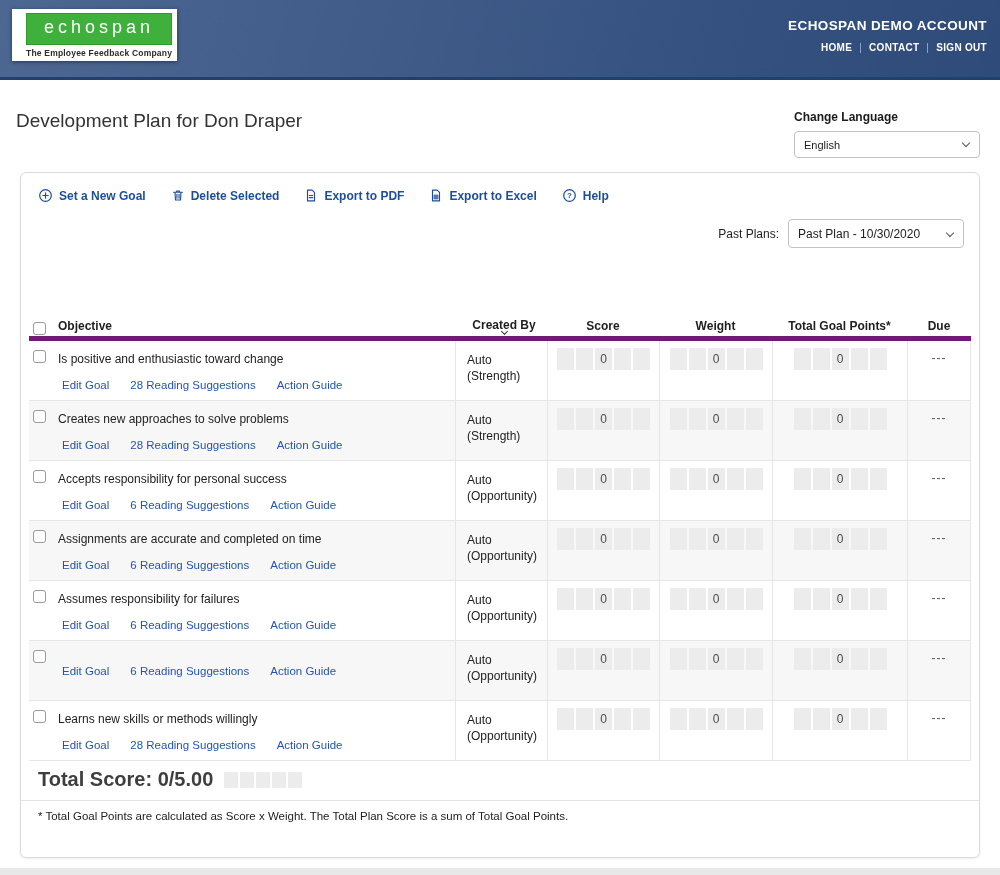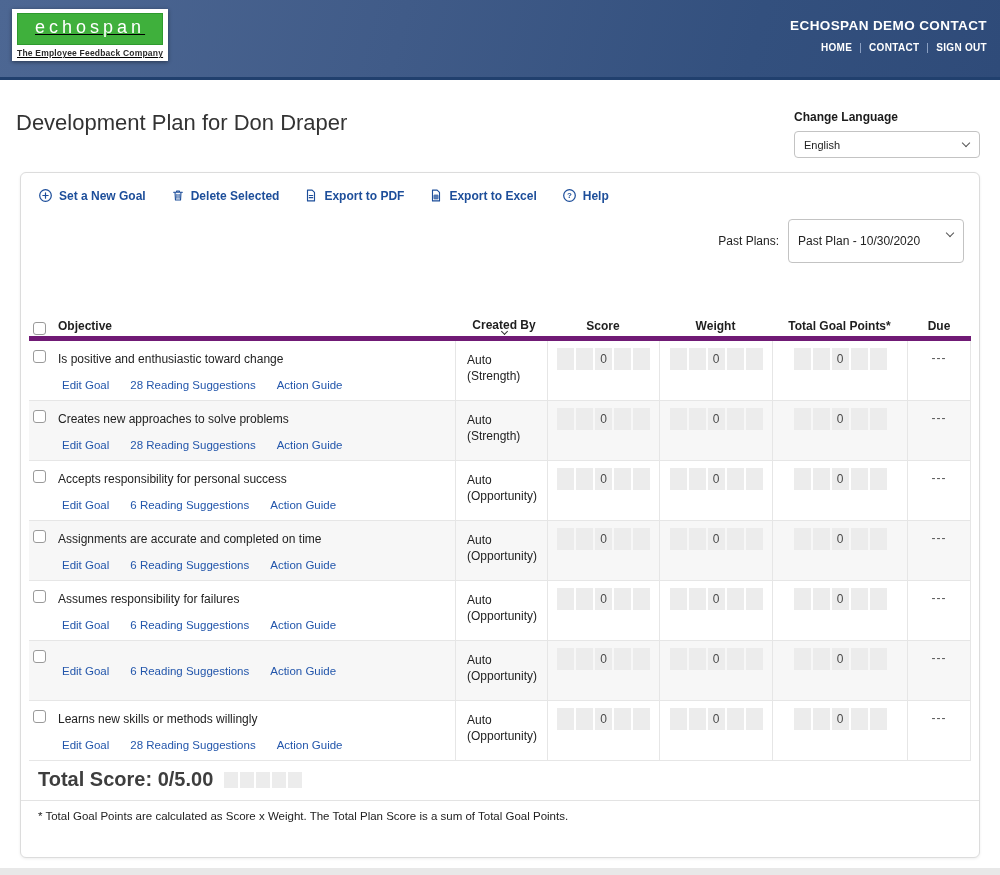--- a/index.html
+++ b/index.html
@@ -2,52 +2,52 @@
 <html><head>
 <meta charset="utf-8">
 <style>
   * { margin:0; padding:0; box-sizing:border-box; }
   html,body { width:1000px; height:875px; background:#fff; font-family:"Liberation Sans", sans-serif; position:relative; overflow:hidden; }
 
   
   .banner { position:absolute; left:0; top:0; width:1000px; height:80px;
     background:linear-gradient(105deg,#4d6793 0%, #405b88 40%, #33507e 75%, #2f4b79 100%);
     border-bottom:3px solid #21406e; }
-  .logo { position:absolute; left:12px; top:9px; background:#fff; padding:4px 5px 3px 5px;
-    box-shadow:0 1px 4px rgba(0,0,0,.45);text-decoration:underline; }
+  .logo { position:absolute; left:12px; top:9px; background:#fff; padding:4px 5px 3px 14px;
+    box-shadow:0 1px 4px rgba(0,0,0,.45); }
   .logo-green { background:#3fb03c; border:1px solid #2e9a2e; padding:3px 9px 6px 9px; text-align:center; }
   .logo-name { color:#fff; font-size:18px; letter-spacing:4px; font-weight:400; }
   .logo-tagline { font-size:8.5px; font-weight:bold; color:#2b2b2b; margin-top:3px; letter-spacing:.2px; text-align:center; }
   .account-name { position:absolute; right:13px; top:18px; color:#fff; font-weight:bold; font-size:13.5px; letter-spacing:.4px; }
   .top-nav { position:absolute; right:13px; top:42px; color:#fff; font-size:10px; font-weight:bold; letter-spacing:.3px; }
   .top-nav a { color:#fff; text-decoration:none; cursor:pointer; }
   .top-nav .sep { color:#9db0d0; margin:0 7px; font-weight:normal; }
 
   
-  .page-title { position:absolute; left:16px; top:110px; font-size:22px; font-weight:400; color:#333; }
+  .page-title { position:absolute; left:16px; top:110px; font-size:19px; font-weight:400; color:#333; }
   .change-lang { position:absolute; right:20px; top:110px; width:186px; }
   .change-lang label { display:block; font-size:12px; font-weight:bold; color:#1b1b1b; margin-bottom:7px; }
   .select-wrap { position:relative; }
   select { width:100%; height:27px; border:1px solid #c3c3c3; border-radius:4px; background:#fff;
     font-family:"Liberation Sans", sans-serif; font-size:11px; color:#222; padding:0 22px 0 9px;
     appearance:none; -webkit-appearance:none; cursor:pointer; }
   .chev { position:absolute; right:11px; top:9px; width:6px; height:6px;
     border-right:1.4px solid #555; border-bottom:1.4px solid #555; transform:rotate(45deg); pointer-events:none; }
 
   
   .panel { position:absolute; left:20px; top:172px; width:960px; height:686px; background:#fff;
     border:1px solid #dcdcdc; border-radius:6px; box-shadow:0 1px 3px rgba(0,0,0,.07); }
 
   .toolbar { position:absolute; left:17px; top:15px; display:flex; align-items:flex-start; gap:25px; }
   .tool { display:flex; align-items:center; gap:6px; color:#1d4e9a; font-size:12px; font-weight:bold; cursor:pointer; }
   .tool svg { display:block; }
 
   .past-plans { position:absolute; right:15px; top:46px; display:flex; align-items:center; gap:9px; font-size:12px; color:#222; }
   .past-plans .select-wrap { width:176px; }
-  .past-plans select { height:44px; font-size:12px; }
+  .past-plans select { height:29px; font-size:12px; }
   .past-plans .chev { top:11px; }
 
   .tabs { position:absolute; left:17px; top:101px; display:flex; gap:27px; font-size:13px; color:#2b2b2b; }
   .tab { padding:0 1px 7px 1px; cursor:pointer; border-bottom:3px solid transparent; }
   .tab.active { font-weight:bold; border-bottom-color:#f9b200; }
 
   
   .gtable { position:absolute; left:8px; top:140px; width:942px; }
   .grow { display:grid; grid-template-columns:26px 400px 92px 112px 113px 135px 64px; }
   .thead { height:28px; align-items:center; border-bottom:5px solid #701a75; font-size:12px; font-weight:bold; color:#1f1f1f; }
@@ -82,21 +82,21 @@
 </head>
 <body>
 
 <div class="banner">
   <div class="logo">
     <div class="logo-green">
       <span class="logo-name">echospan</span>
     </div>
     <div class="logo-tagline">The Employee Feedback Company</div>
   </div>
-  <div class="account-name">ECHOSPAN DEMO CONTACT</div>
+  <div class="account-name">ECHOSPAN DEMO ACCOUNT</div>
   <div class="top-nav">
     <a>HOME</a><span class="sep">|</span><a>CONTACT</a><span class="sep">|</span><a>SIGN OUT</a>
   </div>
 </div>
 
 <h1 class="page-title">Development Plan for Don Draper</h1>
 
 <div class="change-lang">
   <label>Change Language</label>
   <div class="select-wrap">

